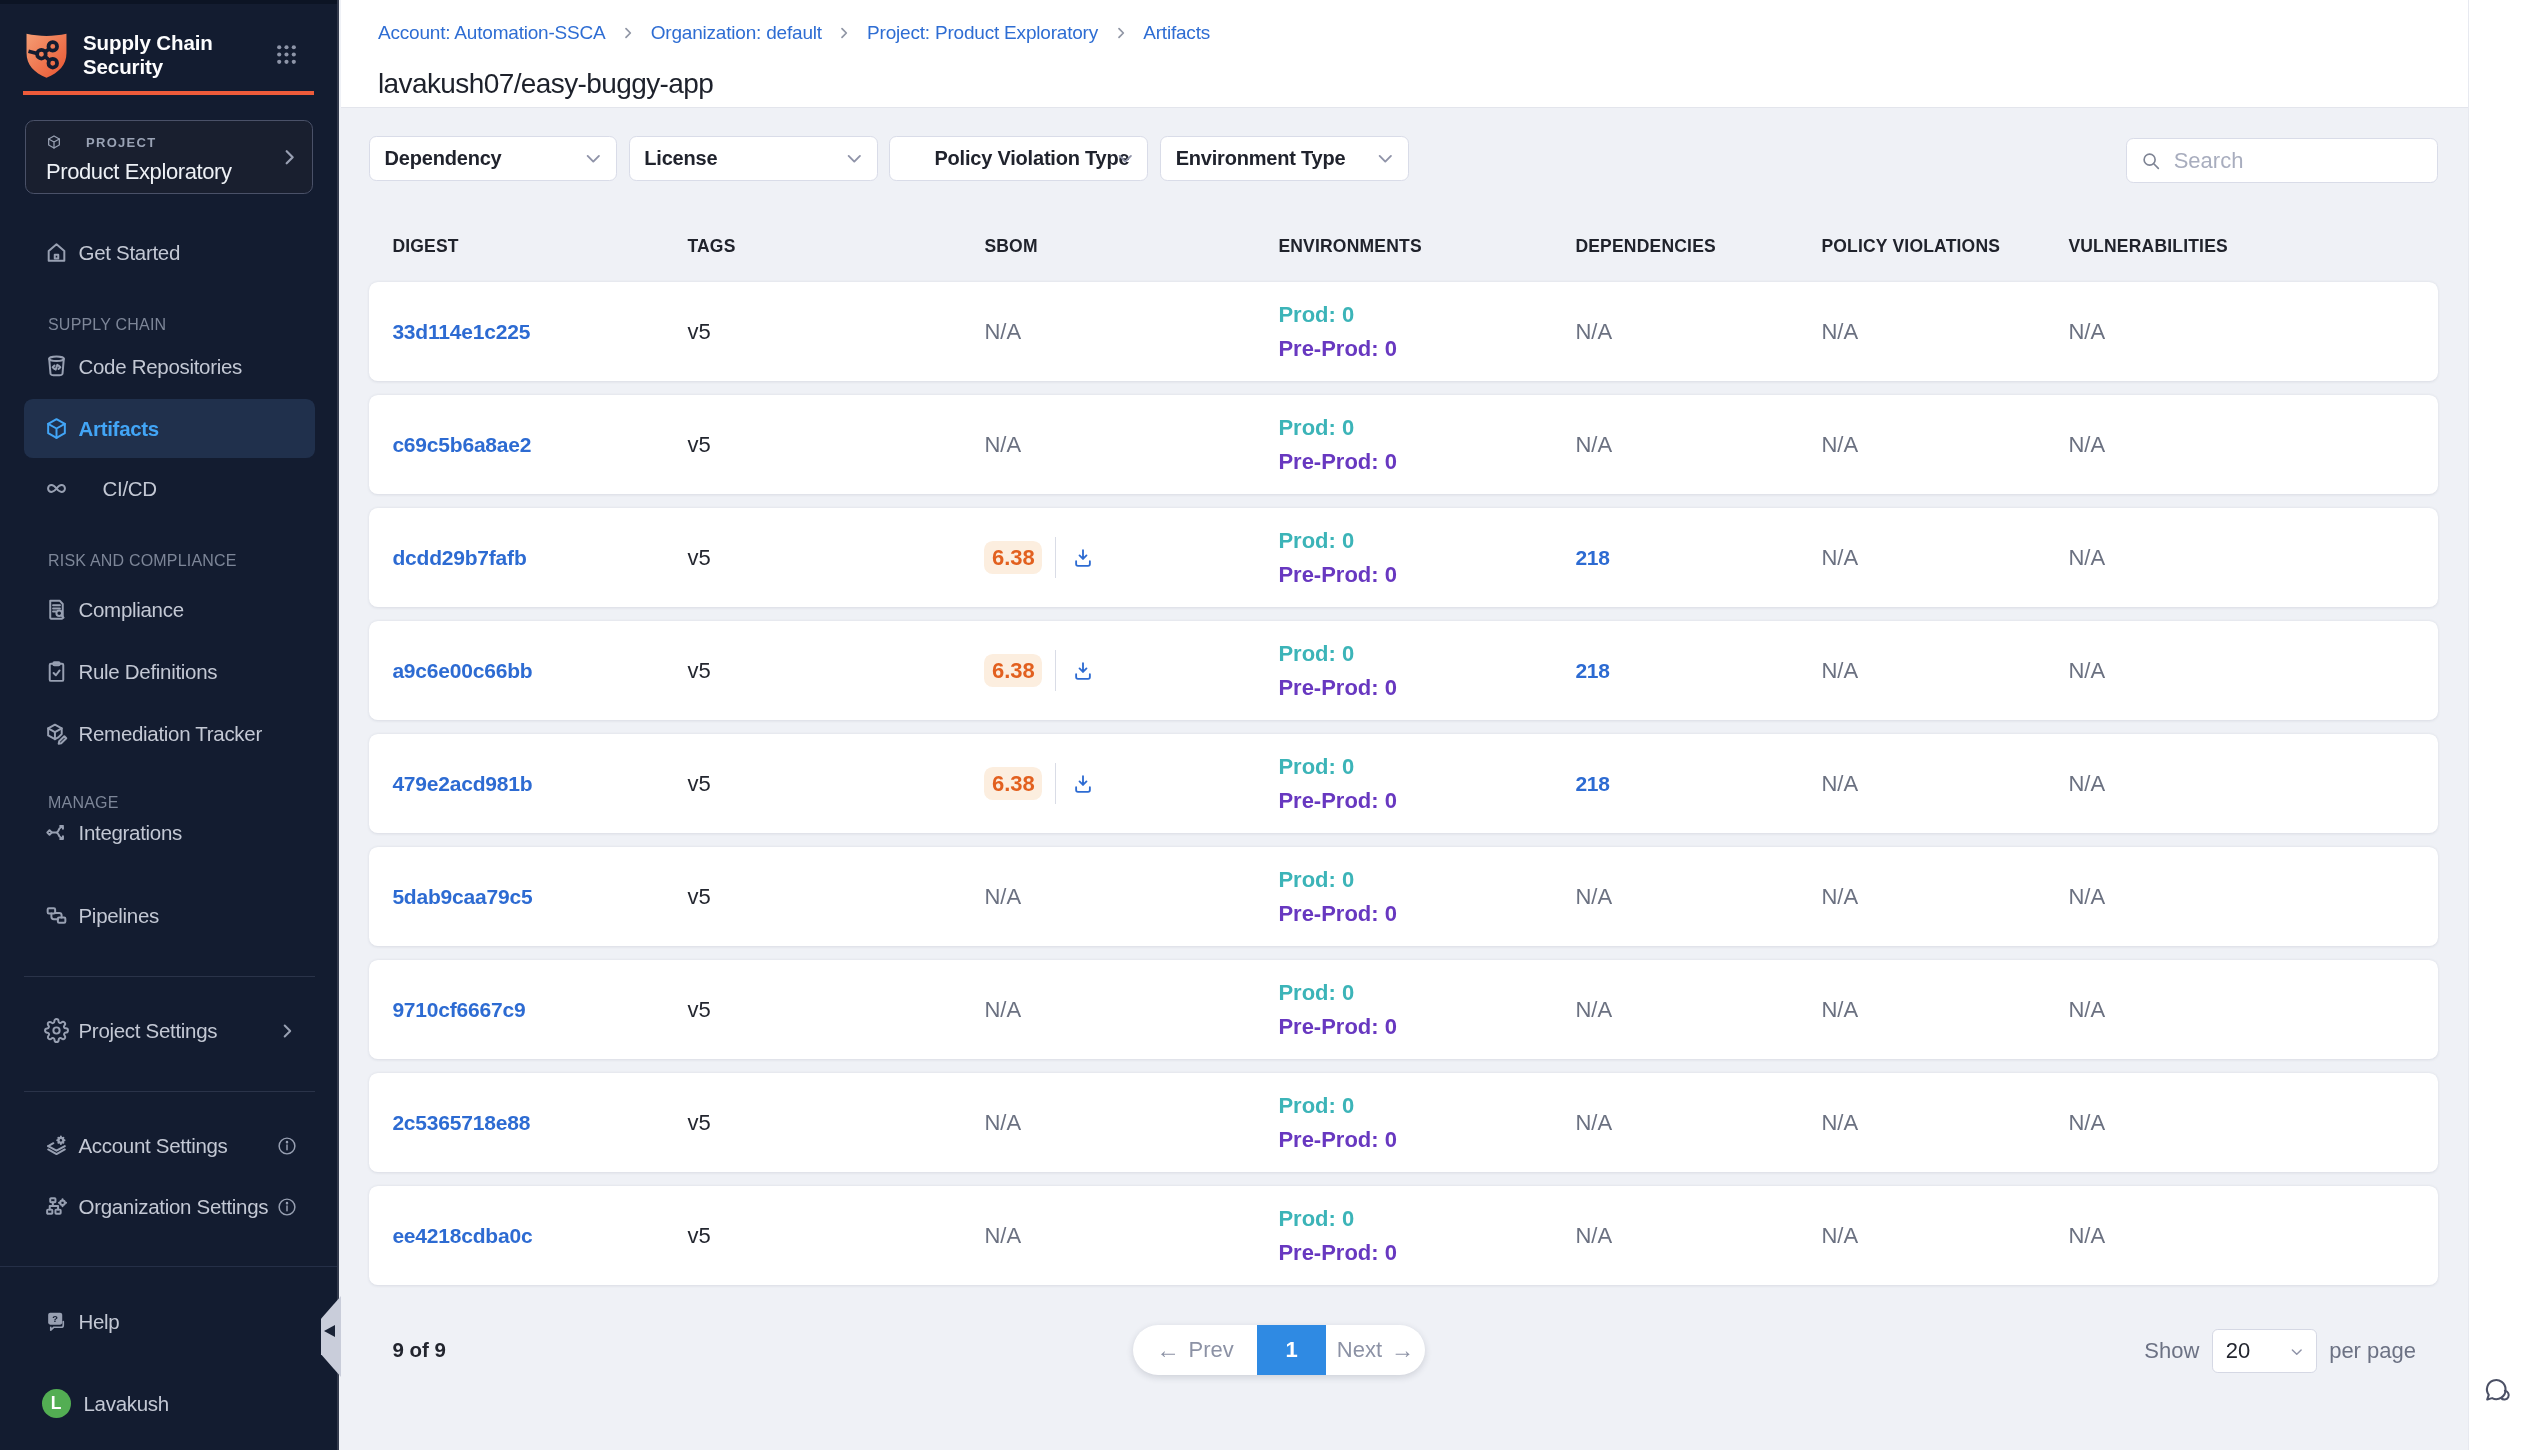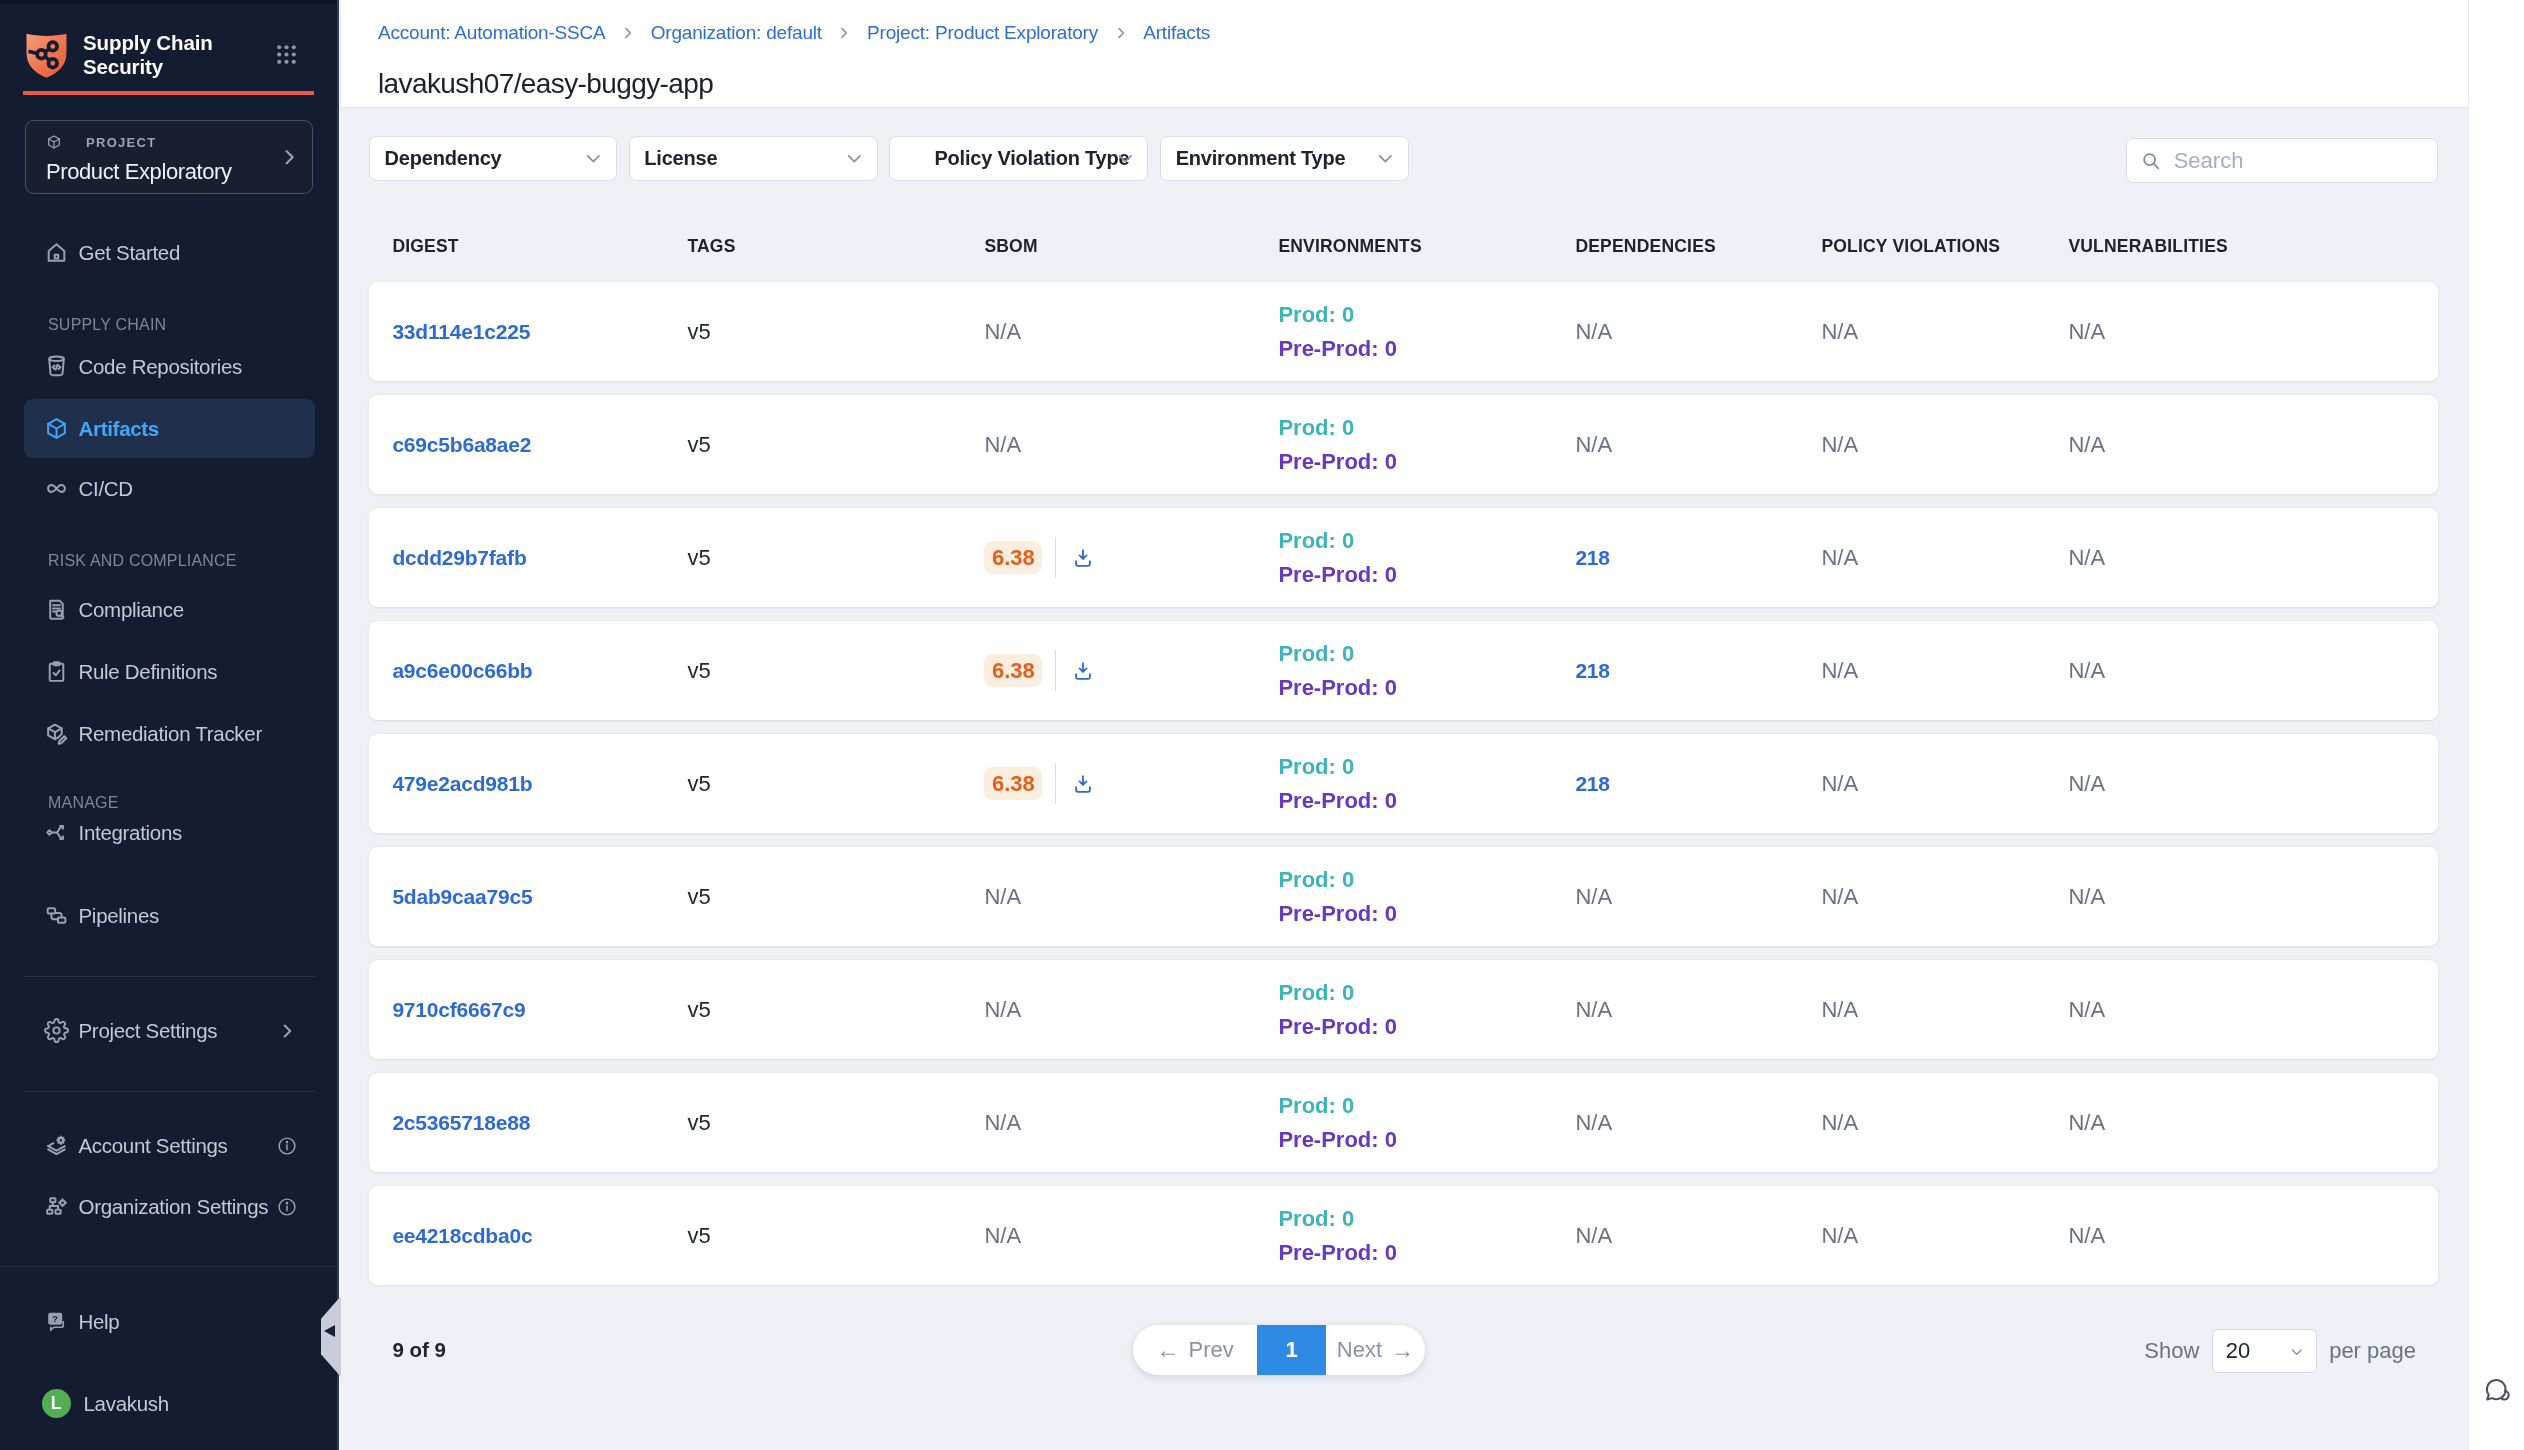--- a/index.html
+++ b/index.html
@@ -38,21 +38,21 @@
   .side-footer-line { position:absolute; left:0; top:1266px; width:100%; height:0;
     border-top:1.5px solid #252f47; }
   .avatar { width:29px; height:29px; border-radius:50%; background:#53ae53; margin-left:17.5px;
     color:#fff; font-size:17.5px; font-weight:700; display:flex; align-items:center; justify-content:center; flex:none; }
   .nav-item.user .nav-label { margin-left:13px; }
 
   #nav-get-started { top:222px; }
   #sec-supply-chain { top:315px; }
   #nav-code-repositories { top:336px; }
   #nav-artifacts { top:399px; height:59px; }
-  #nav-cicd { top:458px; }
+  #nav-cicd { top:458px;gap:24px; }
   #sec-risk { top:551px; }
   #nav-compliance { top:579px; }
   #nav-rule-definitions { top:641px; }
   #nav-remediation { top:703px; }
   #sec-manage { top:793px; }
   #nav-integrations { top:802px; }
   #nav-pipelines { top:885px; }
   #divider-1 { top:976px; }
   #nav-project-settings { top:1000px; }
   #divider-2 { top:1091px; }

